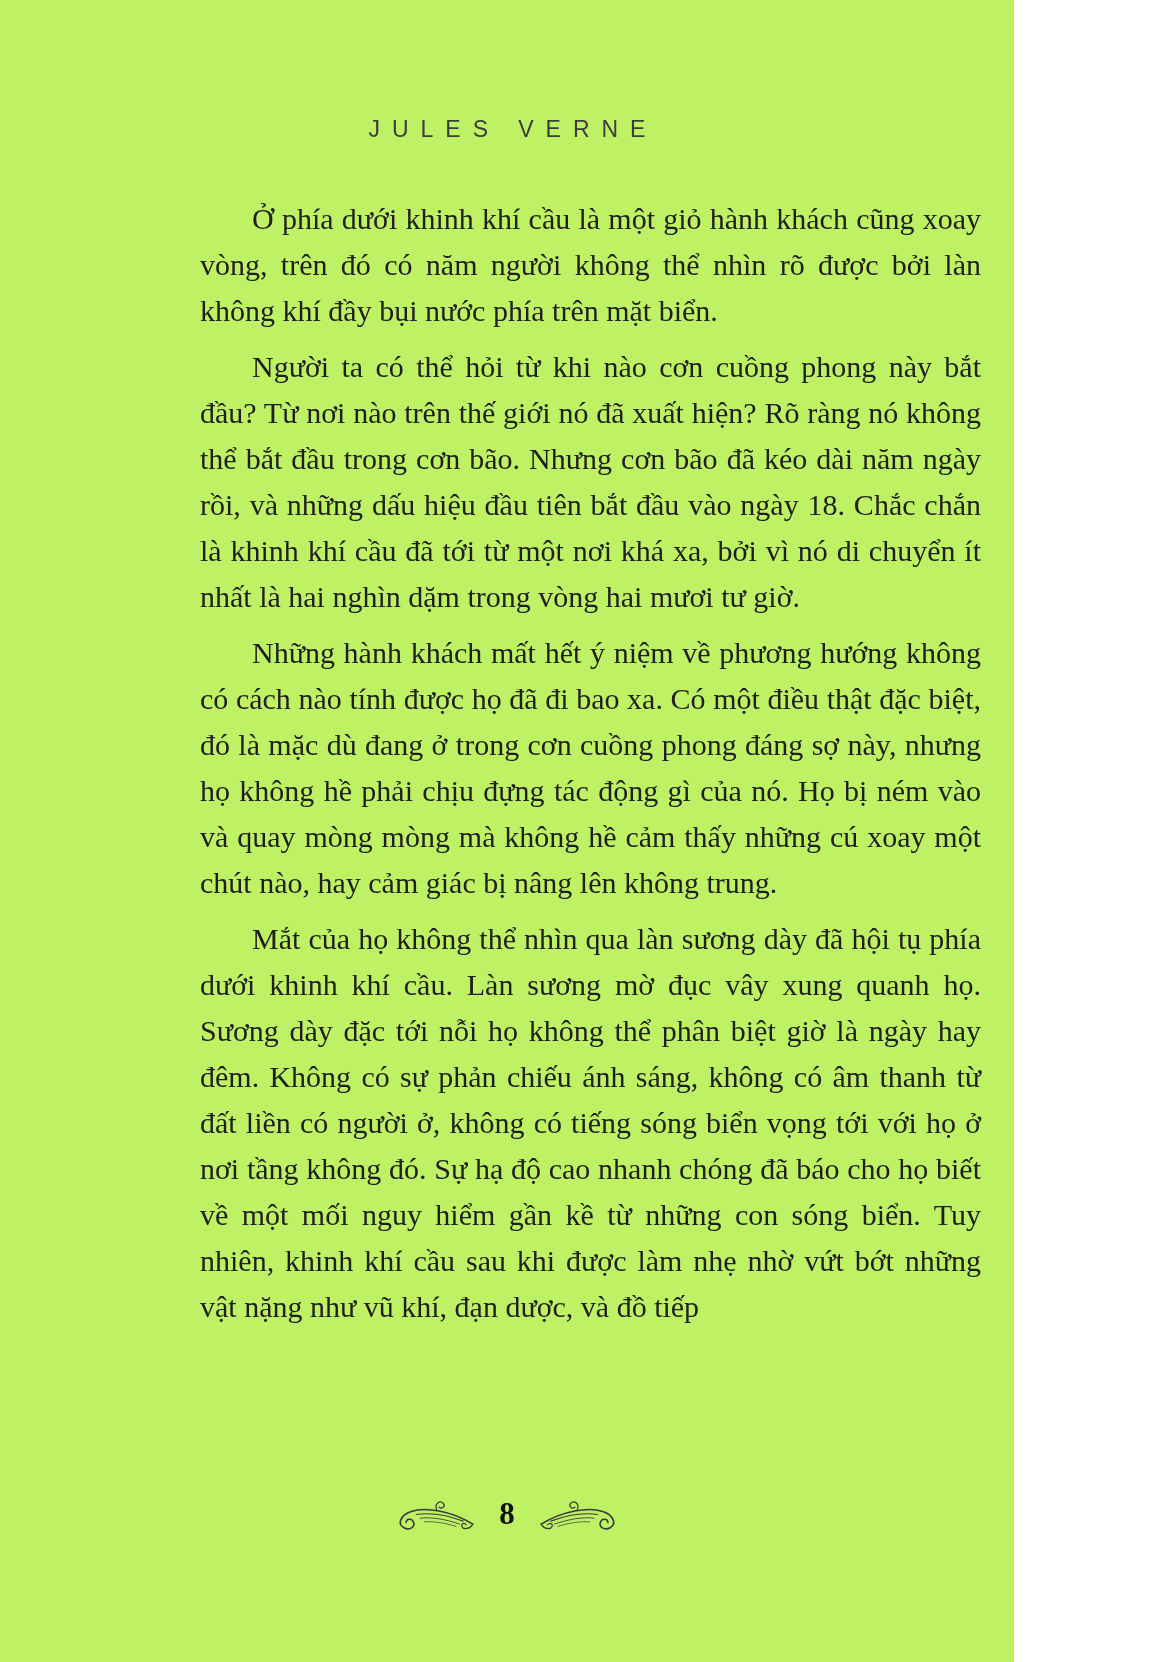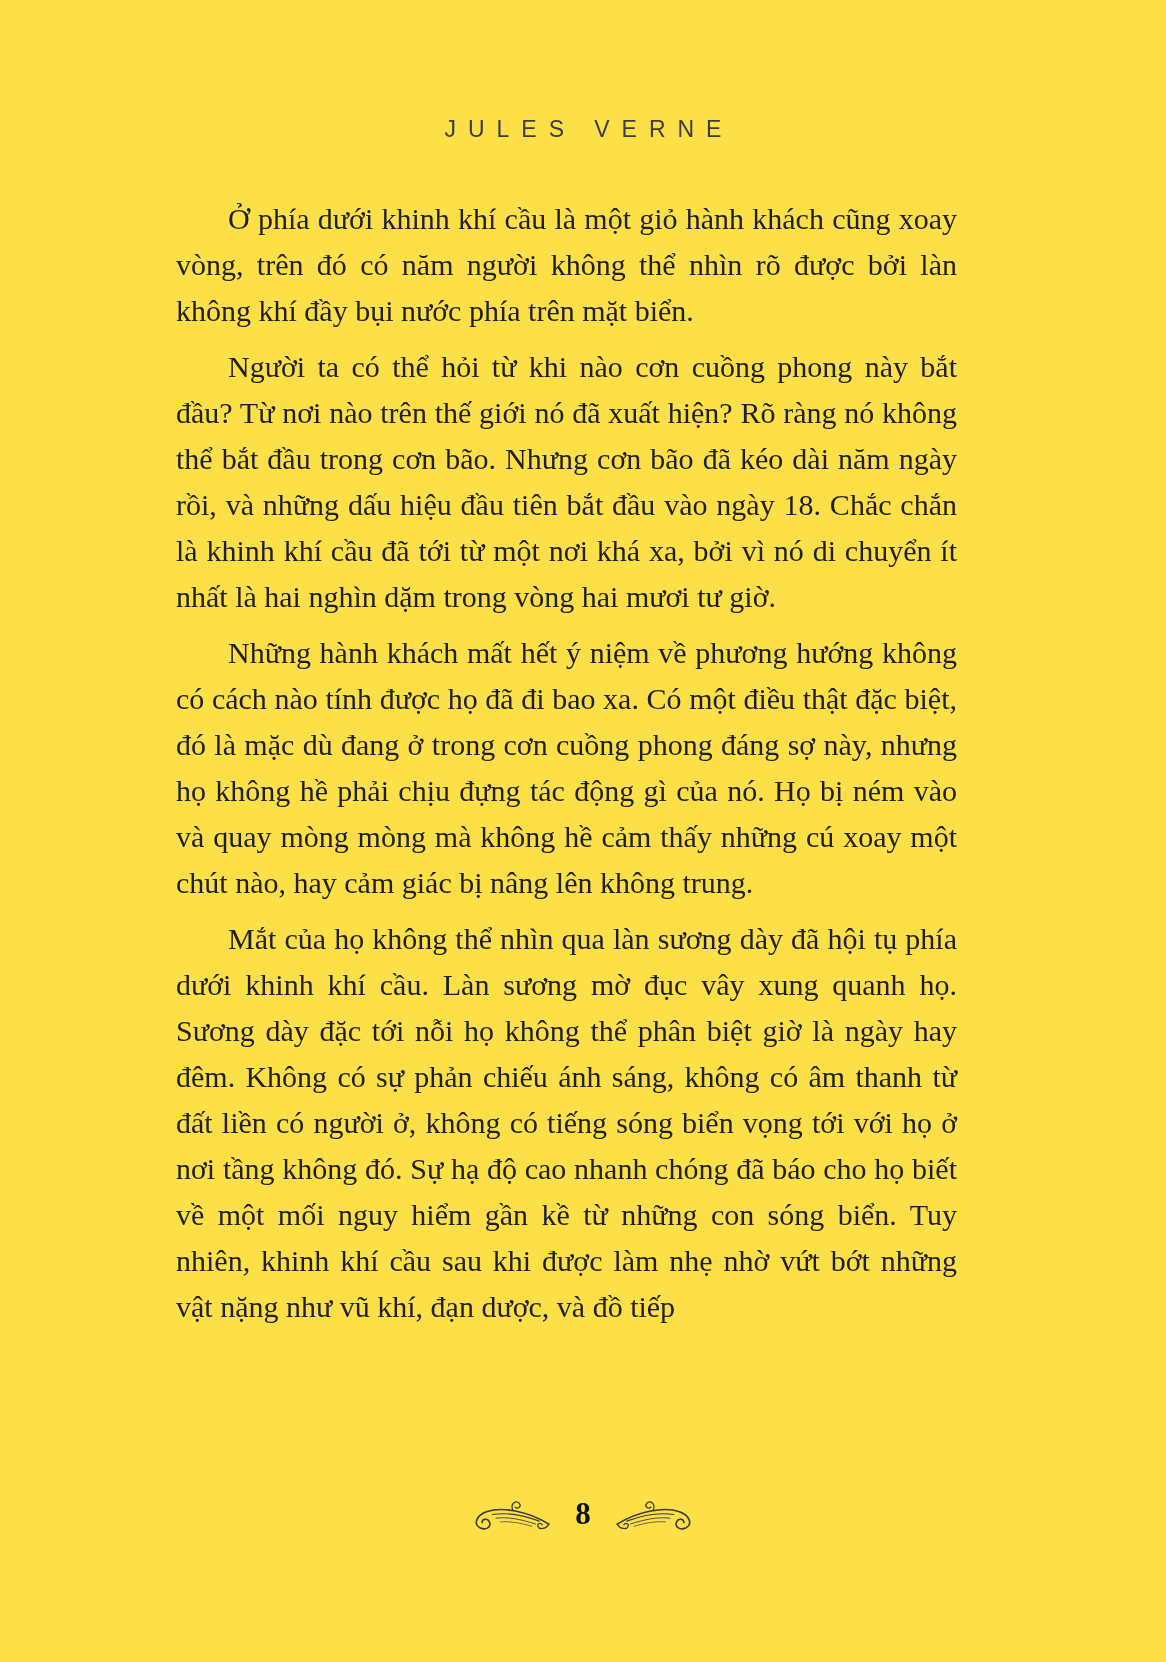--- a/index.html
+++ b/index.html
@@ -2,44 +2,44 @@
 <html><head>
 <meta charset="utf-8">
 <style>
   html, body {
     margin: 0;
     padding: 0;
     background: #ffffff;
   }
   .page {
     position: relative;
-    width: 1166px;
+    width: 1014px;
     height: 1662px;
-    background: #fde047;
+    background: #bef264;
     overflow: hidden;
     font-family: "Liberation Serif", "DejaVu Serif", serif;
     color: #1f1f1f;
   }
   .running-header {
     position: absolute;
     top: 116px;
     left: 0;
     width: 100%;
     text-align: center;
     font-family: "Liberation Sans", "DejaVu Sans", sans-serif;
     font-weight: 300;
     font-size: 23px;
     letter-spacing: 0.52em;
     text-indent: 0.52em; 
     color: #3c3c3c;
   }
   .text-block {
     position: absolute;
     top: 196px;
-    left: 176px;
+    left: 200px;
     width: 781px;
   }
   .text-block p {
     margin: 0 0 10px 0;
     font-size: 30px;
     line-height: 46px;
     text-align: justify;
     text-indent: 52px;
     color: #1f1f1f;
   }

